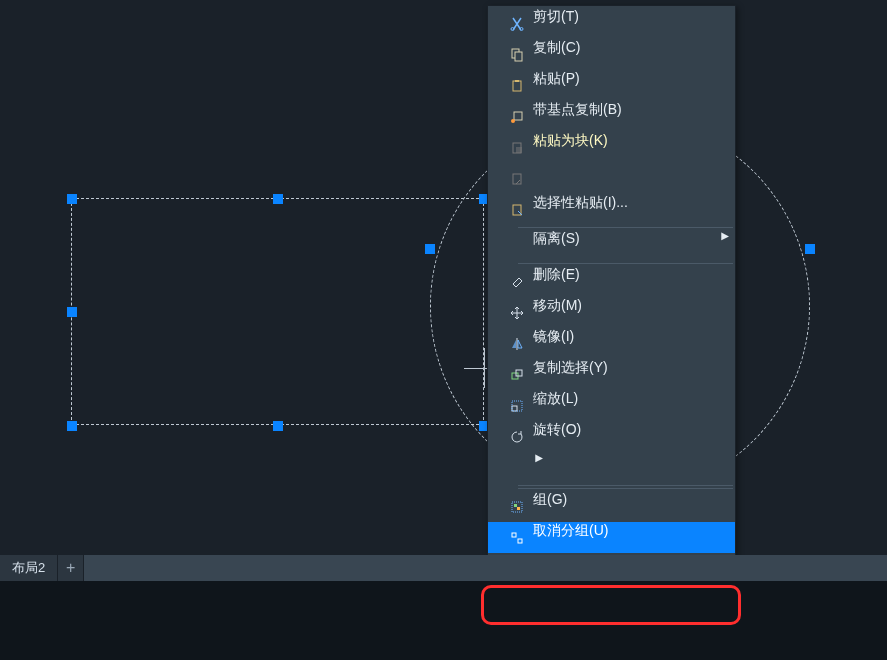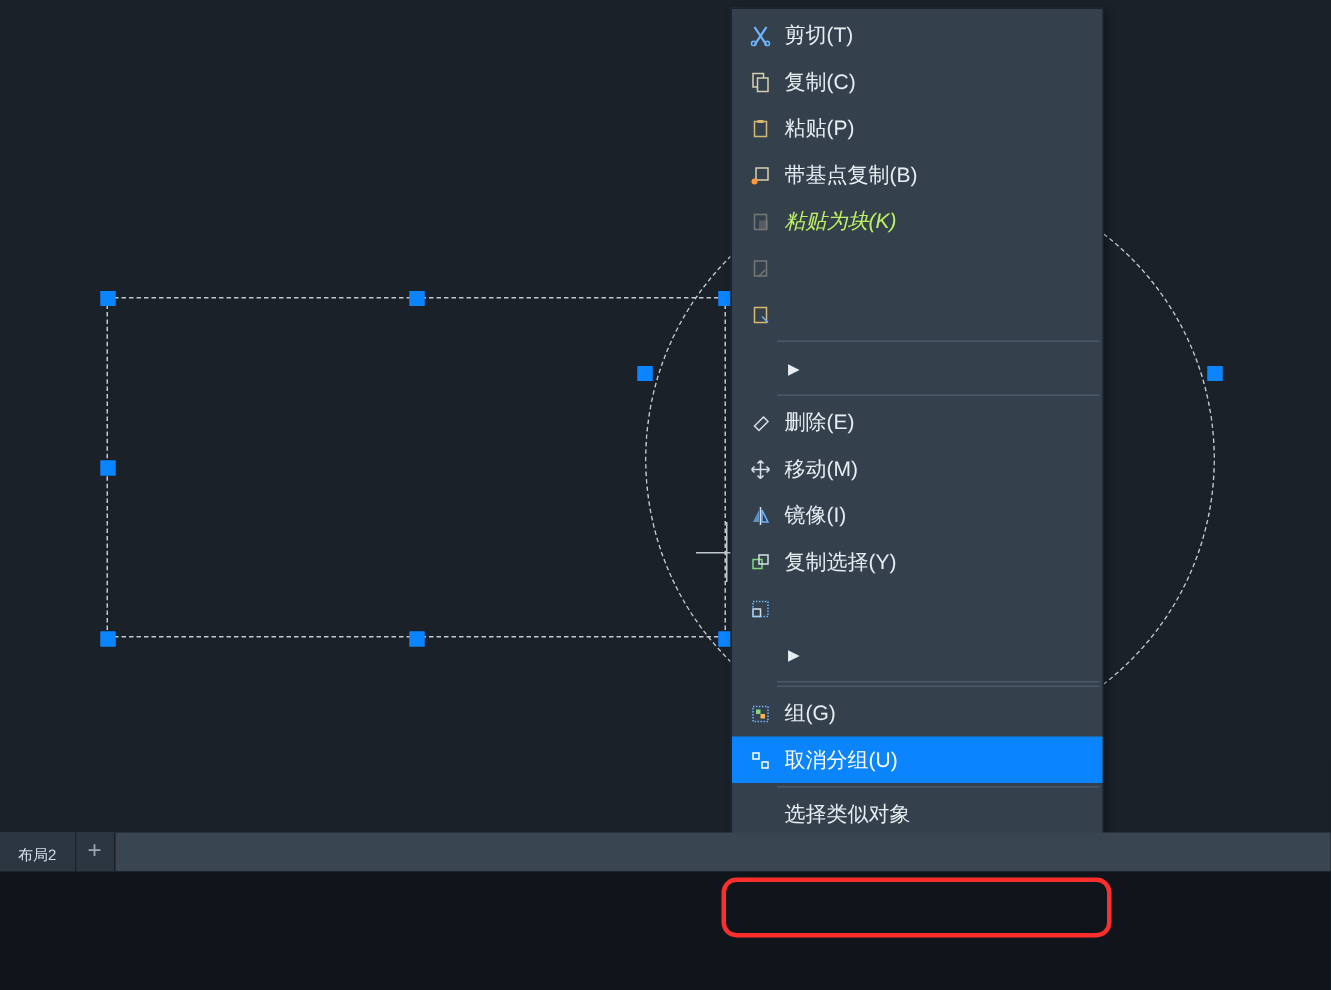--- a/index.html
+++ b/index.html
@@ -22,21 +22,21 @@
       top: 555px;
       left: 0; right: 0;
       height: 26px;
       background: #394652;
       display: flex;
       align-items: center;
     }
     .tab {
       padding: 4px 12px;
       color: #d6e0ea;
-      font-size: 10px;
+      font-size: 13px;
       background: #2c3640;
       height: 100%;
       display: flex;
       align-items: flex-end;
       border-right: 1px solid #1a2129;
     }
     .tab-add {
       width: 26px;
       height: 100%;
       display: flex;
@@ -101,28 +101,28 @@
       left: 487px;
       top: 5px;
       width: 249px;
       background: #34414c;
       border: 1px solid #1a2129;
       padding: 2px 0;
       box-shadow: 2px 2px 6px rgba(0,0,0,0.4);
     }
     .menu-item {
       display: flex;
-      align-items: center;
+      align-items: flex-start;
       height: 31px;
-      padding: 0 6px 0 5px;
+      padding: 0 6px 0 15px;
       color: #e6edf3;
       font-size: 14px;
       position: relative;
     }
-    .menu-item.disabled .menu-label { color: #bef264; font-style: italic; }
+    .menu-item.disabled .menu-label { color: #fef9c3; }
     .menu-item.highlighted { background: #0a84ff; color: #fff; }
     .menu-icon {
       width: 28px;
       height: 100%;
       display: flex;
       align-items: center;
       justify-content: center;
       margin-right: 2px;
     }
     .menu-label { flex: 1; white-space: nowrap; }
@@ -232,26 +232,28 @@
       </span>
     </div>
 
     <div class="menu-item">
       <span class="menu-icon">
         <svg width="14" height="14" viewBox="0 0 14 14">
             <rect x="3" y="2" width="8" height="10" fill="none" stroke="#d6b86f"></rect>
             <path d="M8 8 L12 12" stroke="#6fb4ff"></path>
           </svg>
       </span>
+      <span class="menu-label">选择性粘贴(I)...</span>
     </div>
 
     <div class="menu-sep"></div>
 
     <div class="menu-item">
       <span class="menu-icon"></span>
+      <span class="menu-label">隔离(S)</span>
       <span class="menu-arrow">▶</span>
     </div>
 
     <div class="menu-sep"></div>
 
     <div class="menu-item">
       <span class="menu-icon">
         <svg width="14" height="14" viewBox="0 0 14 14">
             <path d="M3 9 L9 3 L12 6 L6 12 Z" fill="none" stroke="#d6e0ea"></path>
           </svg>
@@ -289,22 +291,32 @@
       <span class="menu-label">复制选择(Y)</span>
     </div>
 
     <div class="menu-item">
       <span class="menu-icon">
         <svg width="14" height="14" viewBox="0 0 14 14">
             <rect x="2" y="7" width="5" height="5" fill="none" stroke="#d6e0ea"></rect>
             <rect x="2" y="2" width="10" height="10" fill="none" stroke="#6fb4ff" stroke-dasharray="1 1"></rect>
           </svg>
       </span>
-    </div>
-
+      <span class="menu-label">缩放(L)</span>
+    </div>
+
+    <div class="menu-item">
+      <span class="menu-icon">
+        <svg width="14" height="14" viewBox="0 0 14 14">
+            <path d="M11 4 A5 5 0 1 1 7 2" fill="none" stroke="#d6e0ea"></path>
+            <path d="M11 1 L11 4 L8 4" fill="none" stroke="#d6e0ea"></path>
+          </svg>
+      </span>
+      <span class="menu-label">旋转(O)</span>
+    </div>
 
     <div class="menu-item">
       <span class="menu-icon"></span>
       <span class="menu-arrow">▶</span>
     </div>
 
     <div class="menu-sep"></div>
 
 
 

